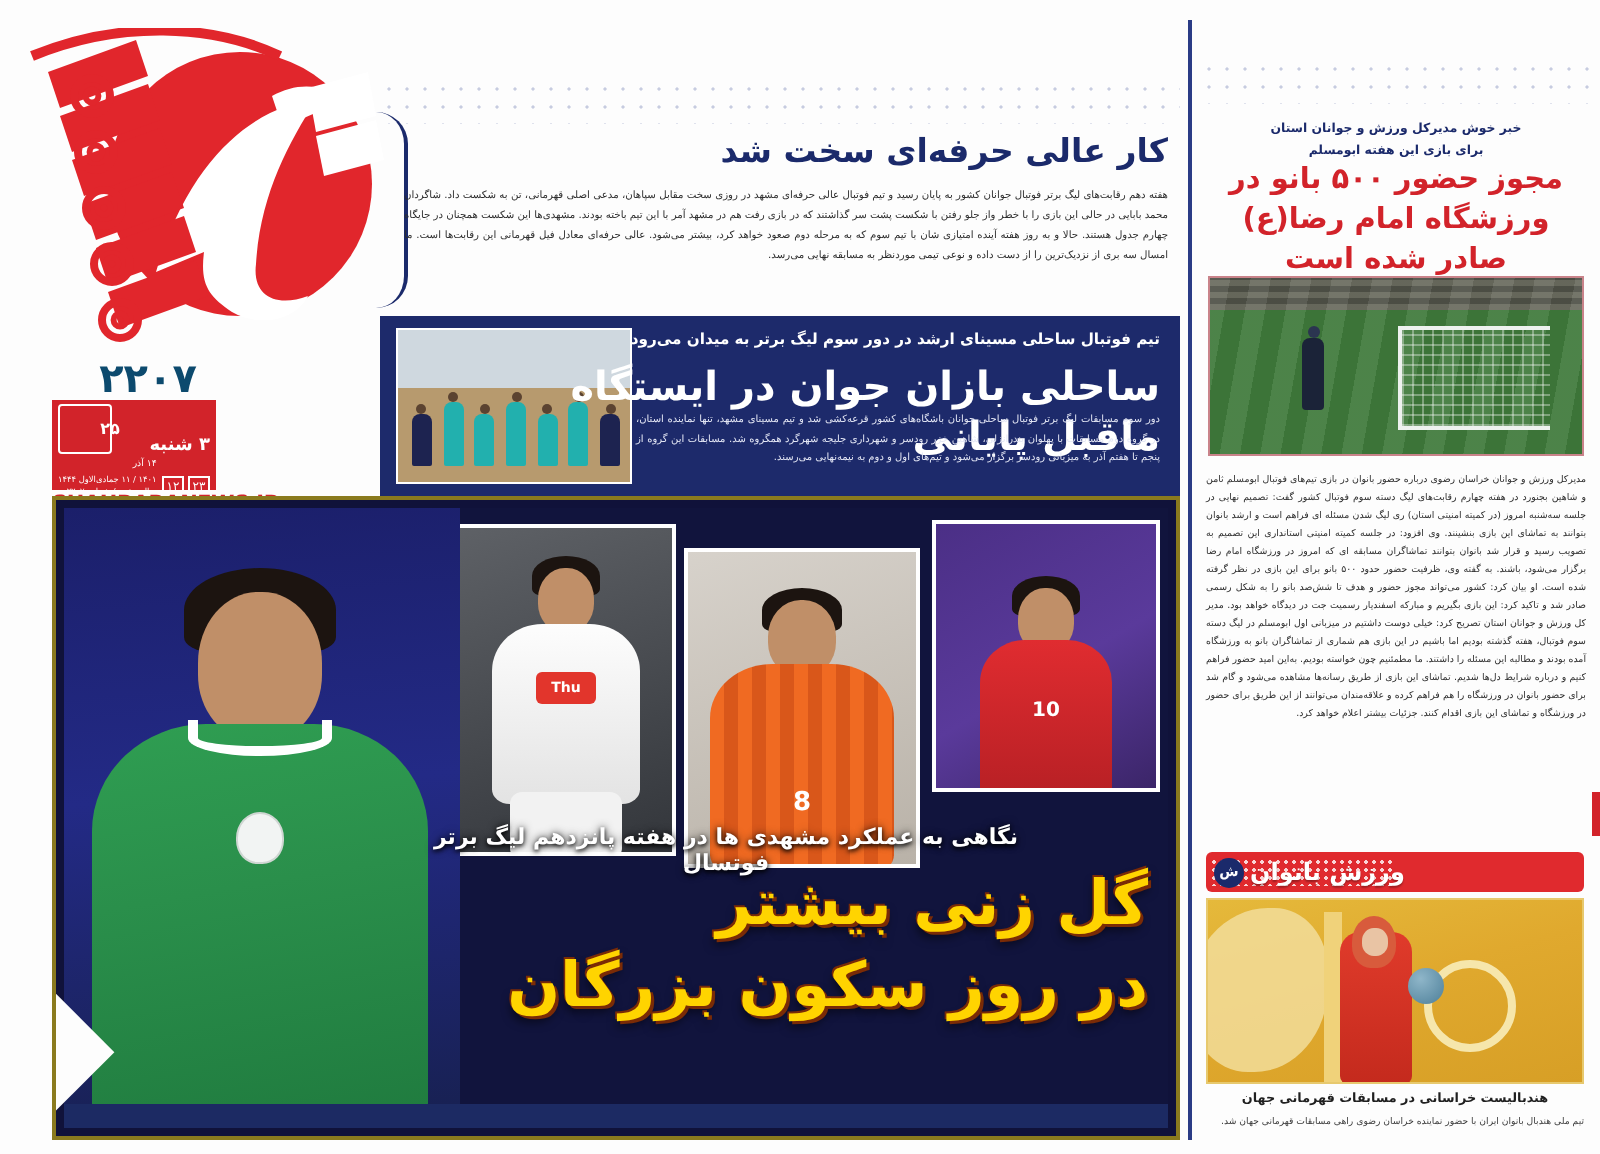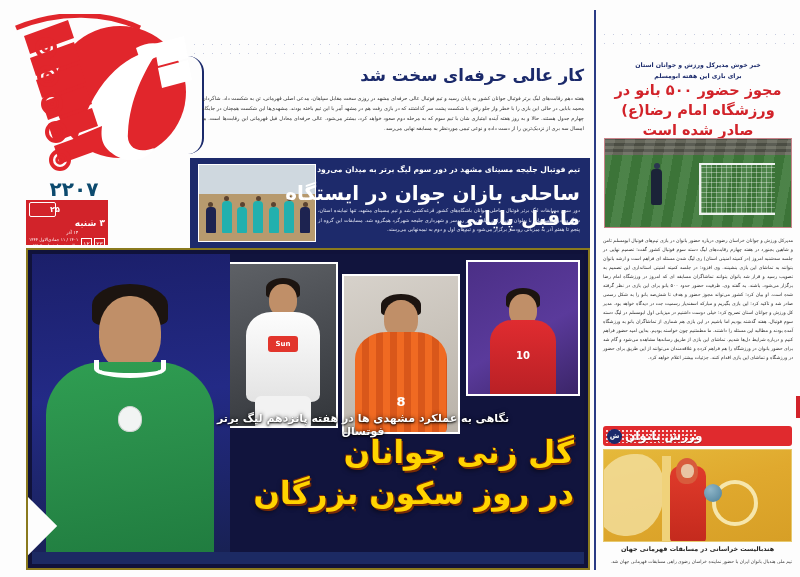--- a/index.html
+++ b/index.html
@@ -71,21 +71,21 @@
     direction: rtl;
   }
   .dow {
     font-size: 9px;
     font-weight: bold;
     line-height: 1;
     padding-top: 1px;
     margin-top: 16px;
   }
   .daynum {
-    width: 15px; height: 15px;
+    width: 15px; height: 25px;
     border: 1.4px solid #fff;
     border-radius: 2px;
     font-size: 8px;
     font-weight: bold;
     display: flex; align-items: center; justify-content: center;
     line-height: 1;
     padding-left: 25px;
   }
   .datebox-rows {
     margin-top: 2px;
@@ -723,21 +723,21 @@
       <div class="bb-team">
         <span class="bb-p dark"></span>
         <span class="bb-p tall"></span>
         <span class="bb-p"></span>
         <span class="bb-p tall"></span>
         <span class="bb-p"></span>
         <span class="bb-p tall"></span>
         <span class="bb-p dark"></span>
       </div>
     </div>
-    <div class="bb-kicker">تیم فوتبال جلیجه مسینای مشهد در دور سوم لیگ برتر به میدان می‌رود</div>
+    <div class="bb-kicker">تیم فوتبال ساحلی مسینای ارشد در دور سوم لیگ برتر به میدان می‌رود</div>
     <div class="bb-headline">ساحلی بازان جوان در ایستگاه ماقبل پایانی</div>
     <div class="bb-body">دور سوم مسابقات لیگ برتر فوتبال ساحلی جوانان باشگاه‌های کشور قرعه‌کشی شد و تیم مسینای مشهد، تنها نماینده استان، در گروه دوم مسابقات با پهلوان بندرانزلی، شاهین خزر رودسر و شهرداری جلیجه شهرگرد همگروه شد. مسابقات این گروه از پنجم تا هفتم آذر به میزبانی رودسر برگزار می‌شود و تیم‌های اول و دوم به نیمه‌نهایی می‌رسند.</div>
   </div>
 
   <div class="feature">
     <div class="feature-inner">
 
       <div class="shot shot-red">
         <span class="hair p-red-hair"></span>
         <span class="head p-red-head"></span>
@@ -750,39 +750,39 @@
         <span class="hair p-or-hair"></span>
         <span class="head p-or-head"></span>
         <span class="torso p-or-body"></span>
         <span class="num p-or-num">8</span>
       </div>
 
       <div class="shot shot-white">
         <span class="hair p-wh-hair"></span>
         <span class="head p-wh-head"></span>
         <span class="torso p-wh-body"></span>
-        <span class="p-wh-badge">Sun</span>
+        <span class="p-wh-badge">Thu</span>
         <span class="p-wh-leg"></span>
       </div>
 
       <div class="shot shot-main">
         <span class="hair p-gr-hair"></span>
         <span class="head p-gr-head"></span>
         <span class="torso p-gr-body"></span>
         <span class="p-gr-collar"></span>
         <span class="p-gr-crest"></span>
       </div>
 
       <div class="feature-bottomfade"></div>
     </div>
 
     <div class="feature-kicker">نگاهی به عملکرد مشهدی ها در هفته پانزدهم لیگ برتر فوتسال</div>
 
     <div class="feature-headline">
-      <div>گل زنی جوانان</div>
+      <div>گل زنی بیشتر</div>
       <div>در روز سکون بزرگان</div>
     </div>
   </div>
 
   <div class="divider"></div>
 
   <div class="right-col">
     <div class="dots rc-dots"></div>
 
     <div class="rc-kicker" style="white-space: pre-line;">خبر خوش مدیرکل ورزش و جوانان استان

